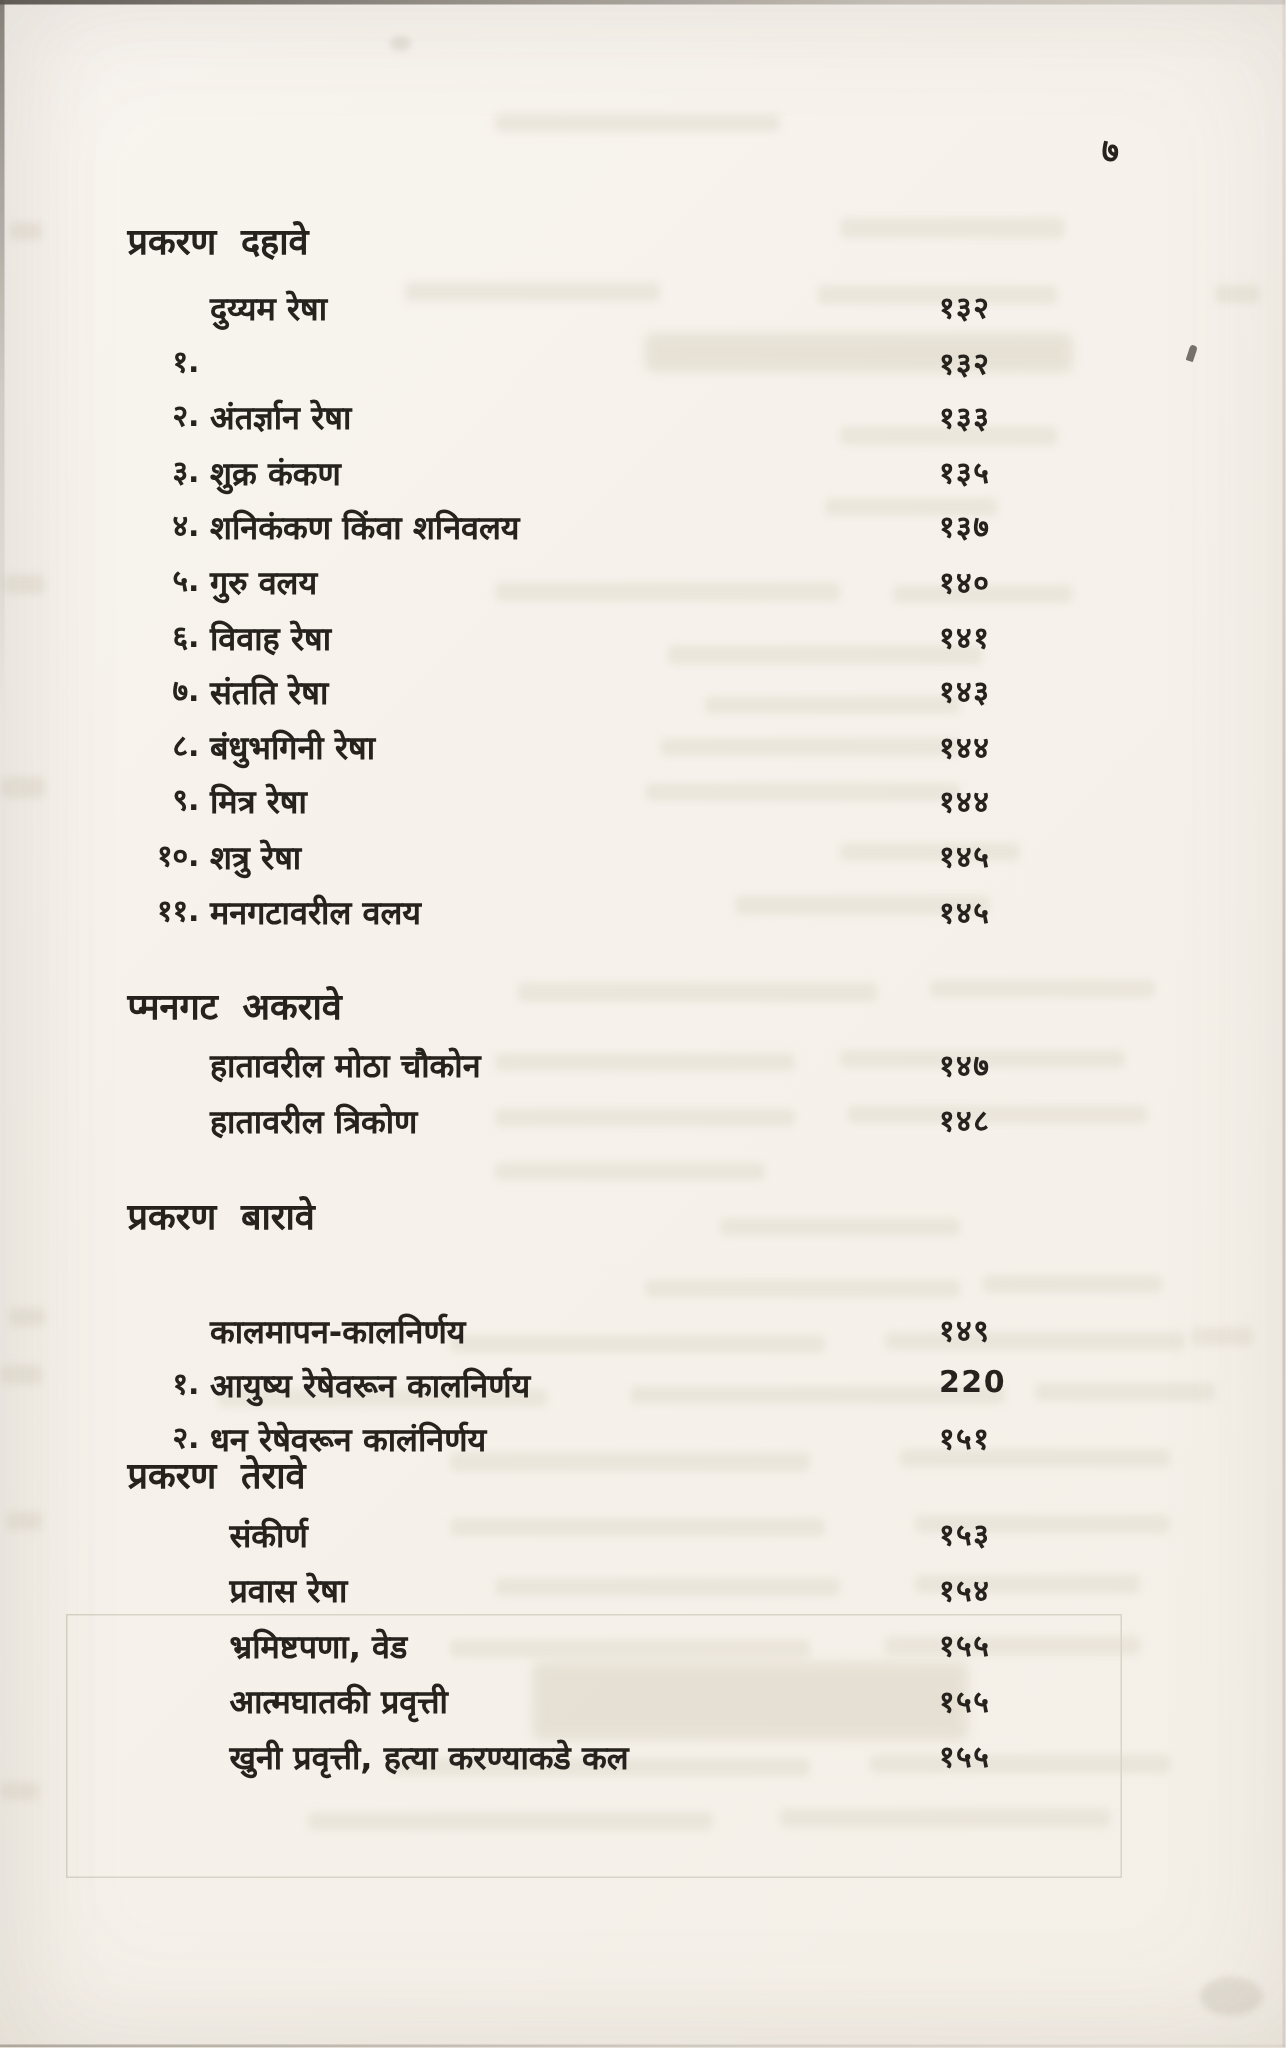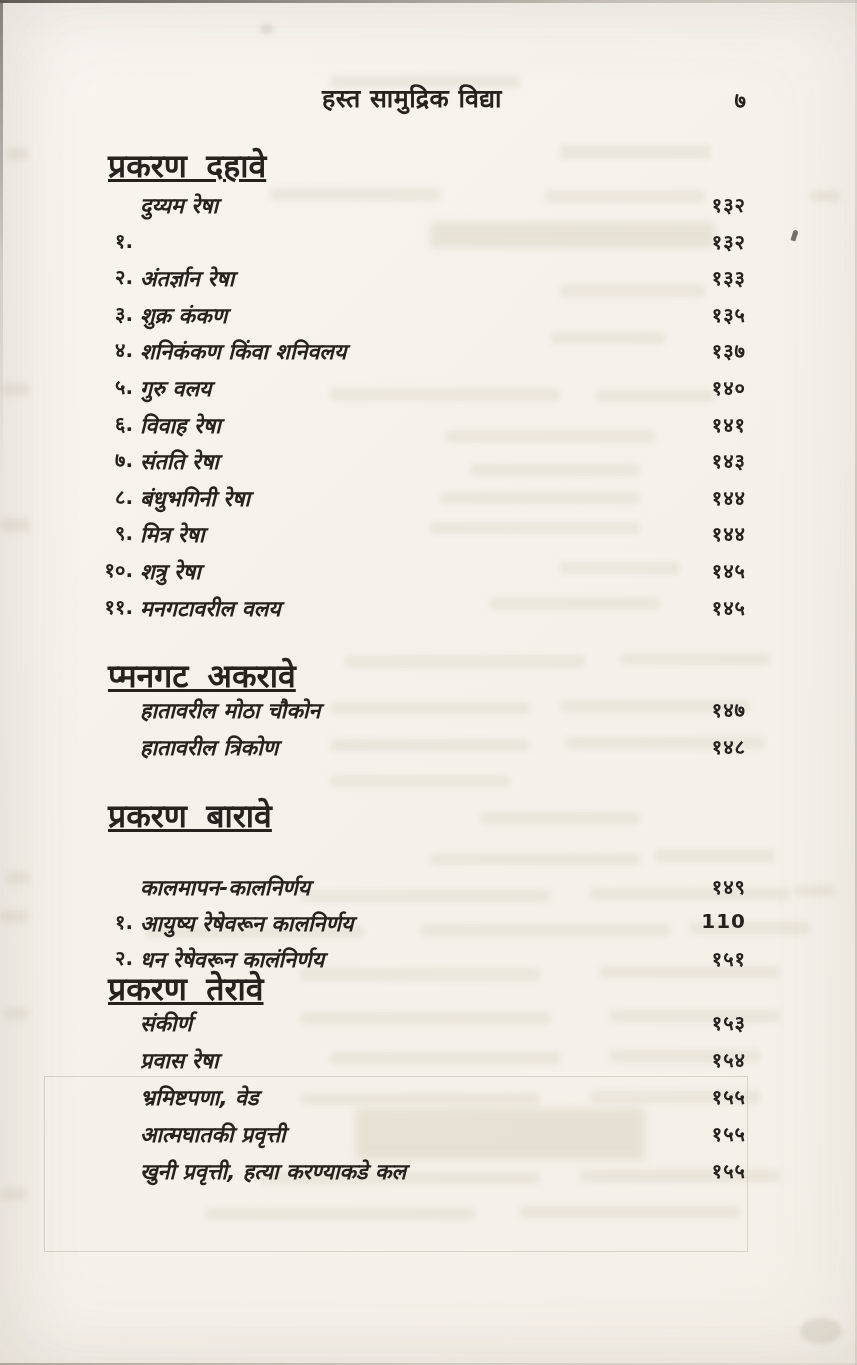--- a/index.html
+++ b/index.html
@@ -25,27 +25,27 @@
     background:linear-gradient(90deg,rgba(120,112,100,.5),rgba(150,142,130,.25) 60%,rgba(150,142,130,.1));}
   .edge-right{position:absolute;top:0;right:0;width:2px;height:100%;
     background:linear-gradient(180deg,rgba(160,152,140,.15),rgba(150,142,130,.4) 50%,rgba(150,142,130,.2));}
 
   
   .page-header-title{position:absolute;left:322px;top:80px;font-size:25px;font-weight:700;letter-spacing:.5px;white-space:nowrap;}
   .folio{position:absolute;top:84px;right:111px;width:80px;text-align:right;font-size:22px;font-weight:700;}
 
   
   .section{position:absolute;left:0;right:0;}
-  .section-heading{margin:0 0 0 108px;font-size:32px;font-weight:700;word-spacing:8px;white-space:nowrap;text-decoration:underline;}
+  .section-heading{margin:0 0 0 85px;font-size:24px;font-weight:700;word-spacing:8px;white-space:nowrap;}
   .rows{position:absolute;left:0;right:0;}
   .row{position:relative;}
-  .s10 .row{height:36.6px;} .s11 .row{height:36.5px;} .s12 .row{height:36px;} .s13 .row{height:36.9px;}
+  .s10 .row{height:36.6px;} .s11 .row{height:36.5px;} .s12 .row{height:36px;} .s13 .row{height:36.9px;margin-left:13px;}
   .num{position:absolute;left:0;top:0;width:133px;text-align:right;font-size:20px;font-weight:700;}
-  .title{position:absolute;left:140px;top:0;font-size:21.5px;font-weight:700;white-space:nowrap;font-style:italic;}
-  .pg{position:absolute;top:1px;right:111px;width:120px;text-align:right;font-size:20px;font-weight:700;letter-spacing:1px;}
+  .title{position:absolute;left:140px;top:0;font-size:21.5px;font-weight:700;white-space:nowrap;}
+  .pg{position:absolute;top:1px;right:111px;width:120px;font-size:20px;font-weight:700;letter-spacing:1px;}
 
   
   .ghost{position:absolute;background:#e2dccf;opacity:.55;filter:blur(3px);border-radius:3px;pointer-events:none;}
   .ghost-big{position:absolute;background:#d9d2c1;opacity:.5;filter:blur(4px);border-radius:4px;pointer-events:none;}
   .ghost-box{position:absolute;left:44px;top:1076px;width:702px;height:174px;border:1.5px solid #d9d3c8;pointer-events:none;}
   .smudge{position:absolute;background:#cfc9bd;opacity:.45;filter:blur(2px);border-radius:50%;pointer-events:none;}
   .stray-ink{position:absolute;left:792px;top:230px;width:5px;height:11px;background:#57514a;border-radius:3px 3px 1px 1px;transform:rotate(18deg);opacity:.8;}
 </style>
 </head>
 <body>
@@ -105,21 +105,20 @@
   <div class="ghost" style="left:0px;top:1188px;width:26px;height:12px;"></div>
   <div class="ghost" style="left:795px;top:885px;width:40px;height:12px;"></div>
   <div class="ghost" style="left:810px;top:190px;width:30px;height:12px;"></div>
   <div class="smudge" style="left:260px;top:24px;width:14px;height:10px;"></div>
   <div class="smudge" style="left:800px;top:1318px;width:42px;height:26px;"></div>
 
   <div class="ghost-box"></div>
 
   <div class="stray-ink"></div>
 
-  <div class="page-header-title">हस्त सामुद्रिक विद्या</div>
   <div class="folio">७</div>
 
   <div class="section s10" style="top:143px;">
     <h2 class="section-heading">प्रकरण दहावे</h2>
   </div>
   <div class="rows s10" style="top:190px;">
     <div class="row">
       <span class="num"></span>
       <span class="title">दुय्यम रेषा</span>
       <span class="pg">१३२</span>
@@ -201,21 +200,21 @@
   </div>
   <div class="rows s12" style="top:872px;">
     <div class="row">
       <span class="num"></span>
       <span class="title">कालमापन-कालनिर्णय</span>
       <span class="pg">१४९</span>
     </div>
     <div class="row">
       <span class="num">१.</span>
       <span class="title">आयुष्य रेषेवरून कालनिर्णय</span>
-      <span class="pg">110</span>
+      <span class="pg">220</span>
     </div>
     <div class="row">
       <span class="num">२.</span>
       <span class="title">धन रेषेवरून कालंनिर्णय</span>
       <span class="pg">१५१</span>
     </div>
   </div>
 
   <div class="section s13" style="top:966px;">
     <h2 class="section-heading">प्रकरण तेरावे</h2>

